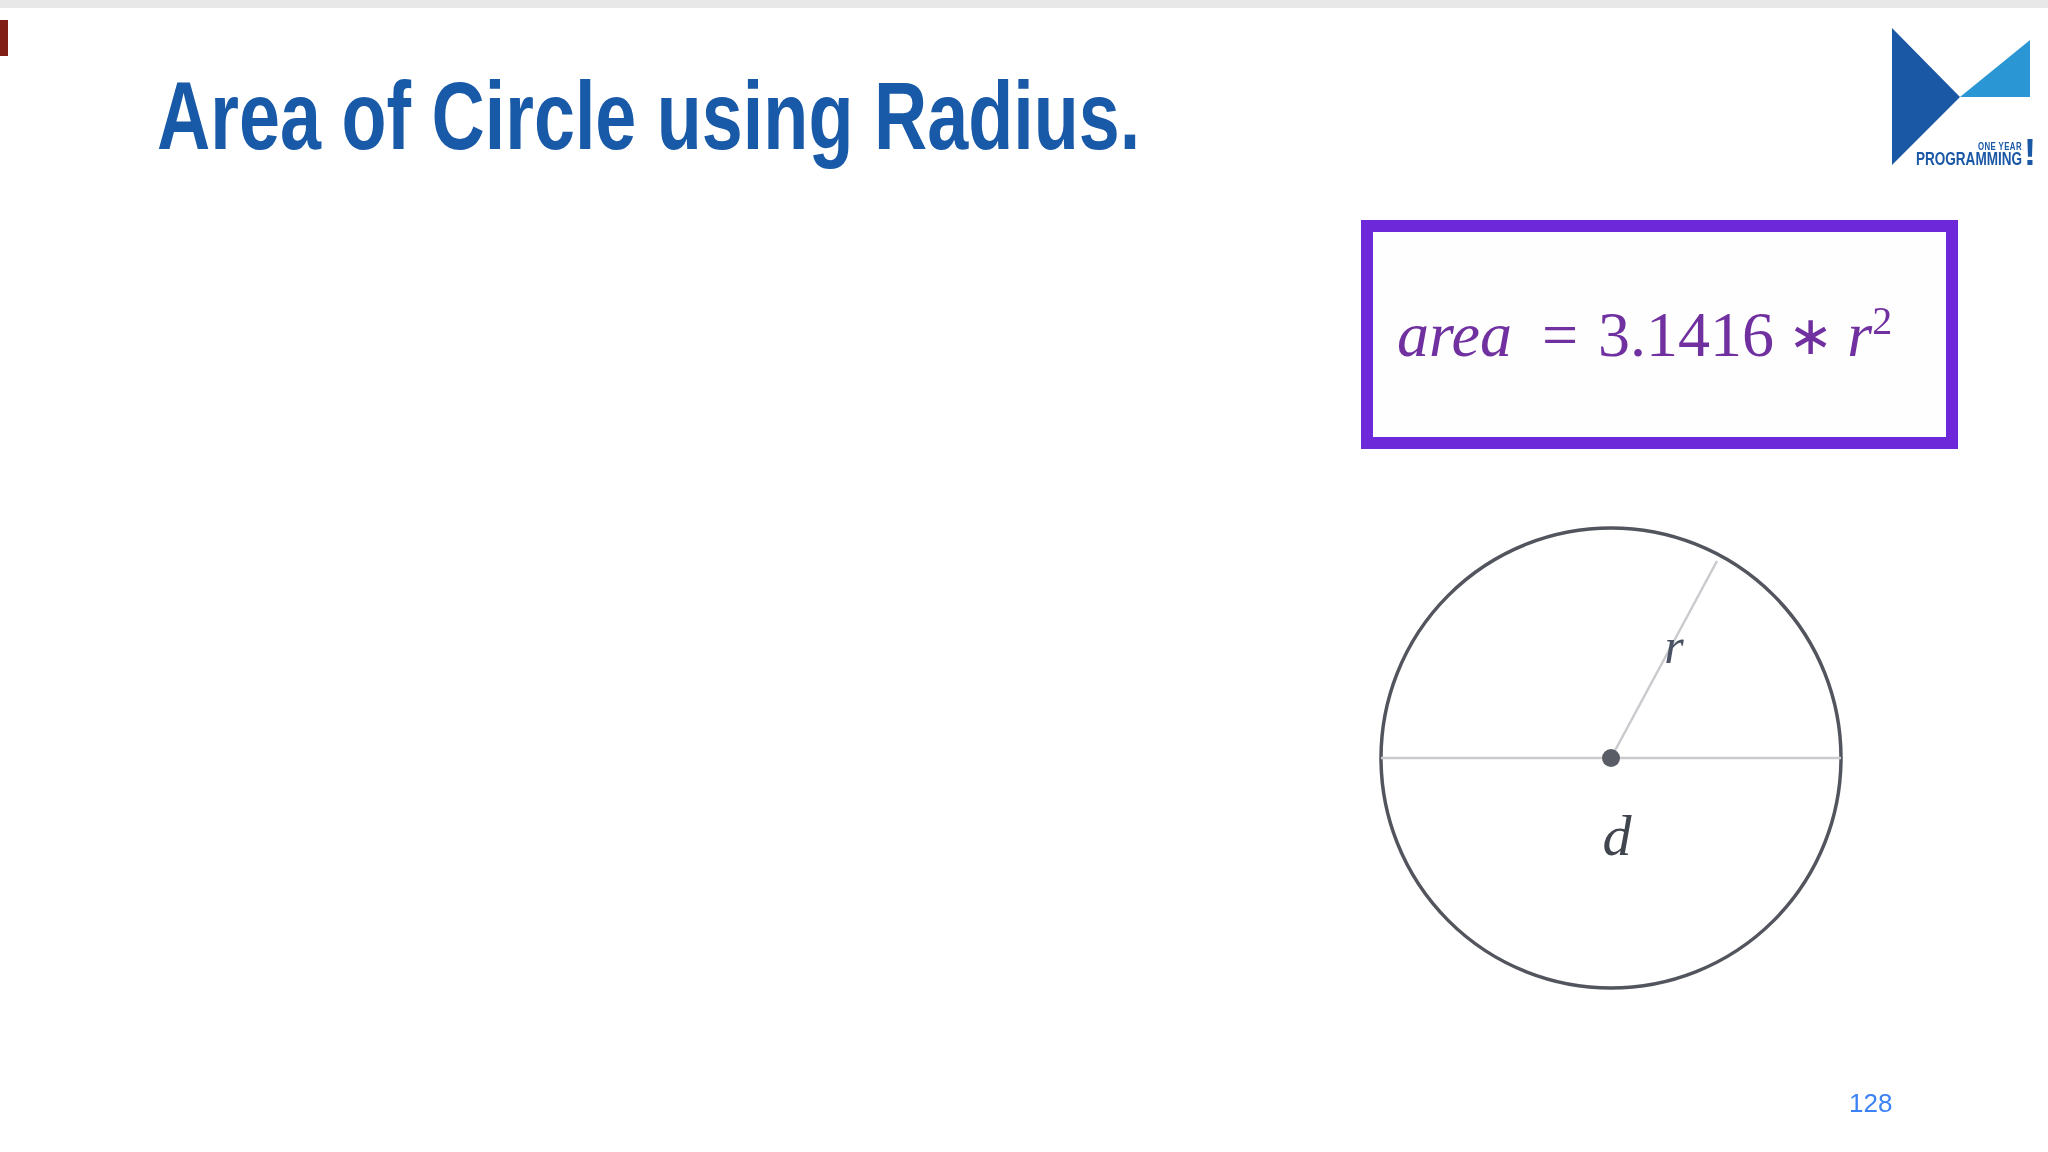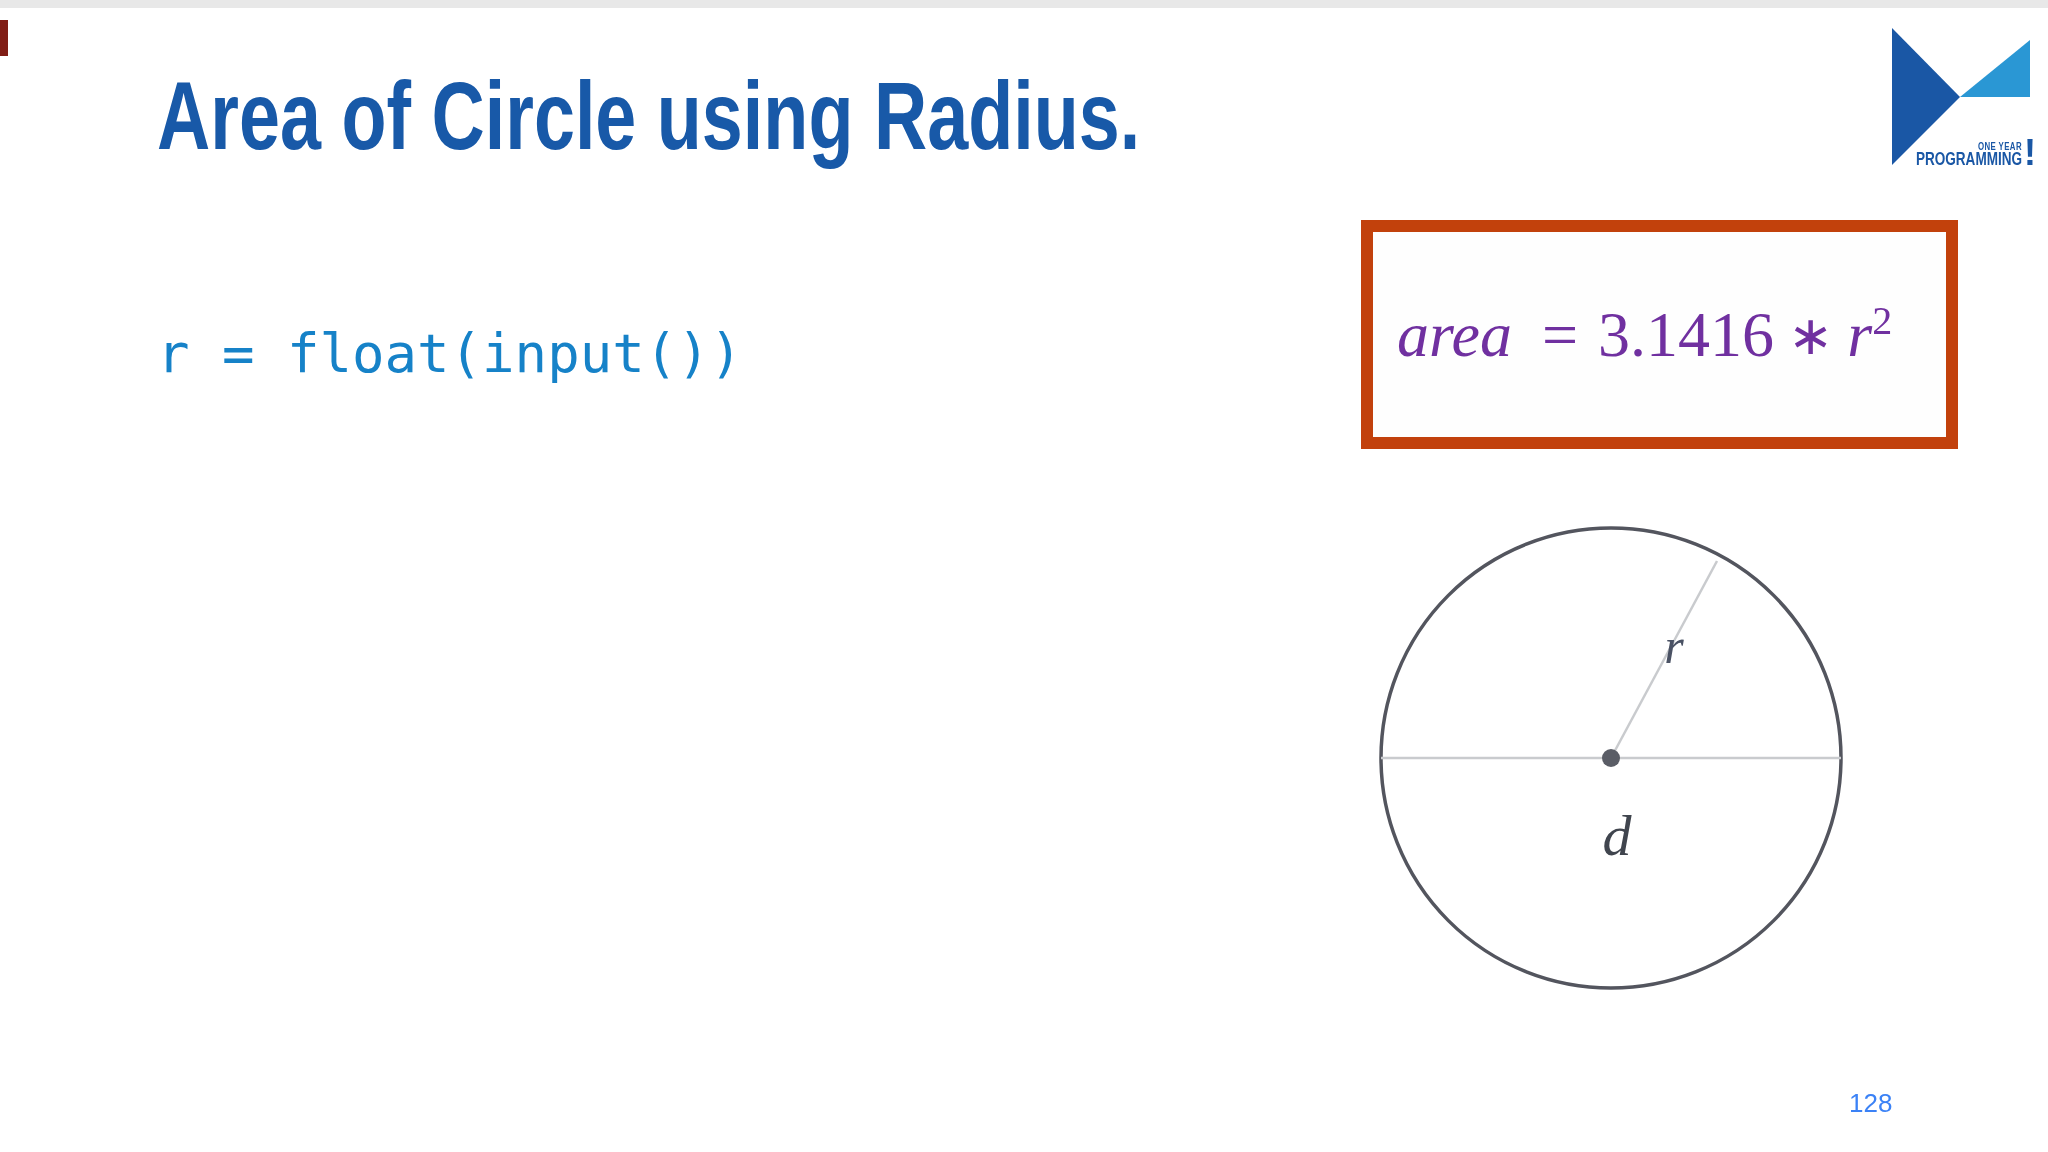--- a/index.html
+++ b/index.html
@@ -18,21 +18,21 @@
   
   .code{
     position:absolute;left:157px;top:302px;
     font-family:"DejaVu Sans Mono",monospace;
     font-size:54px;line-height:88px;color:#1682C8;
   }
   .code-line{height:88px;white-space:pre;}
   
   .formula-box{
     position:absolute;left:1361px;top:212px;width:597px;height:229px;
-    border:12px solid #c2410c;box-sizing:border-box;background:#fefefe;
+    border:12px solid #6d28d9;box-sizing:border-box;background:#fefefe;
     display:flex;align-items:center;padding-left:24px;
   }
   .formula{
     font-family:"Liberation Serif",serif;font-size:64px;color:#7030A0;
     white-space:nowrap;
   }
   .f-italic{font-style:italic;}
   .f-eq{margin-left:30px;margin-right:20px;}
   .f-op{margin-left:14px;margin-right:14px;font-size:54px;vertical-align:2px;}
   .f-exp{font-size:40px;vertical-align:super;line-height:0;}
@@ -55,21 +55,20 @@
 </head>
 <body>
 
 <div class="slide">
 
   <div class="edge-artifact"></div>
 
   <div class="title">Area of Circle using Radius.</div>
 
   <div class="code">
-    <div class="code-line">r = float(input())</div>
     <div class="code-line"></div>
   </div>
 
   <div class="formula-box">
     <div class="formula">
       <span class="f-italic">area</span><span class="f-eq">=</span><span>3.1416</span><span class="f-op">∗</span><span class="f-italic">r</span><sup class="f-exp">2</sup>
     </div>
   </div>
 
   <svg class="diagram" viewBox="0 0 500 500" xmlns="http://www.w3.org/2000/svg">

